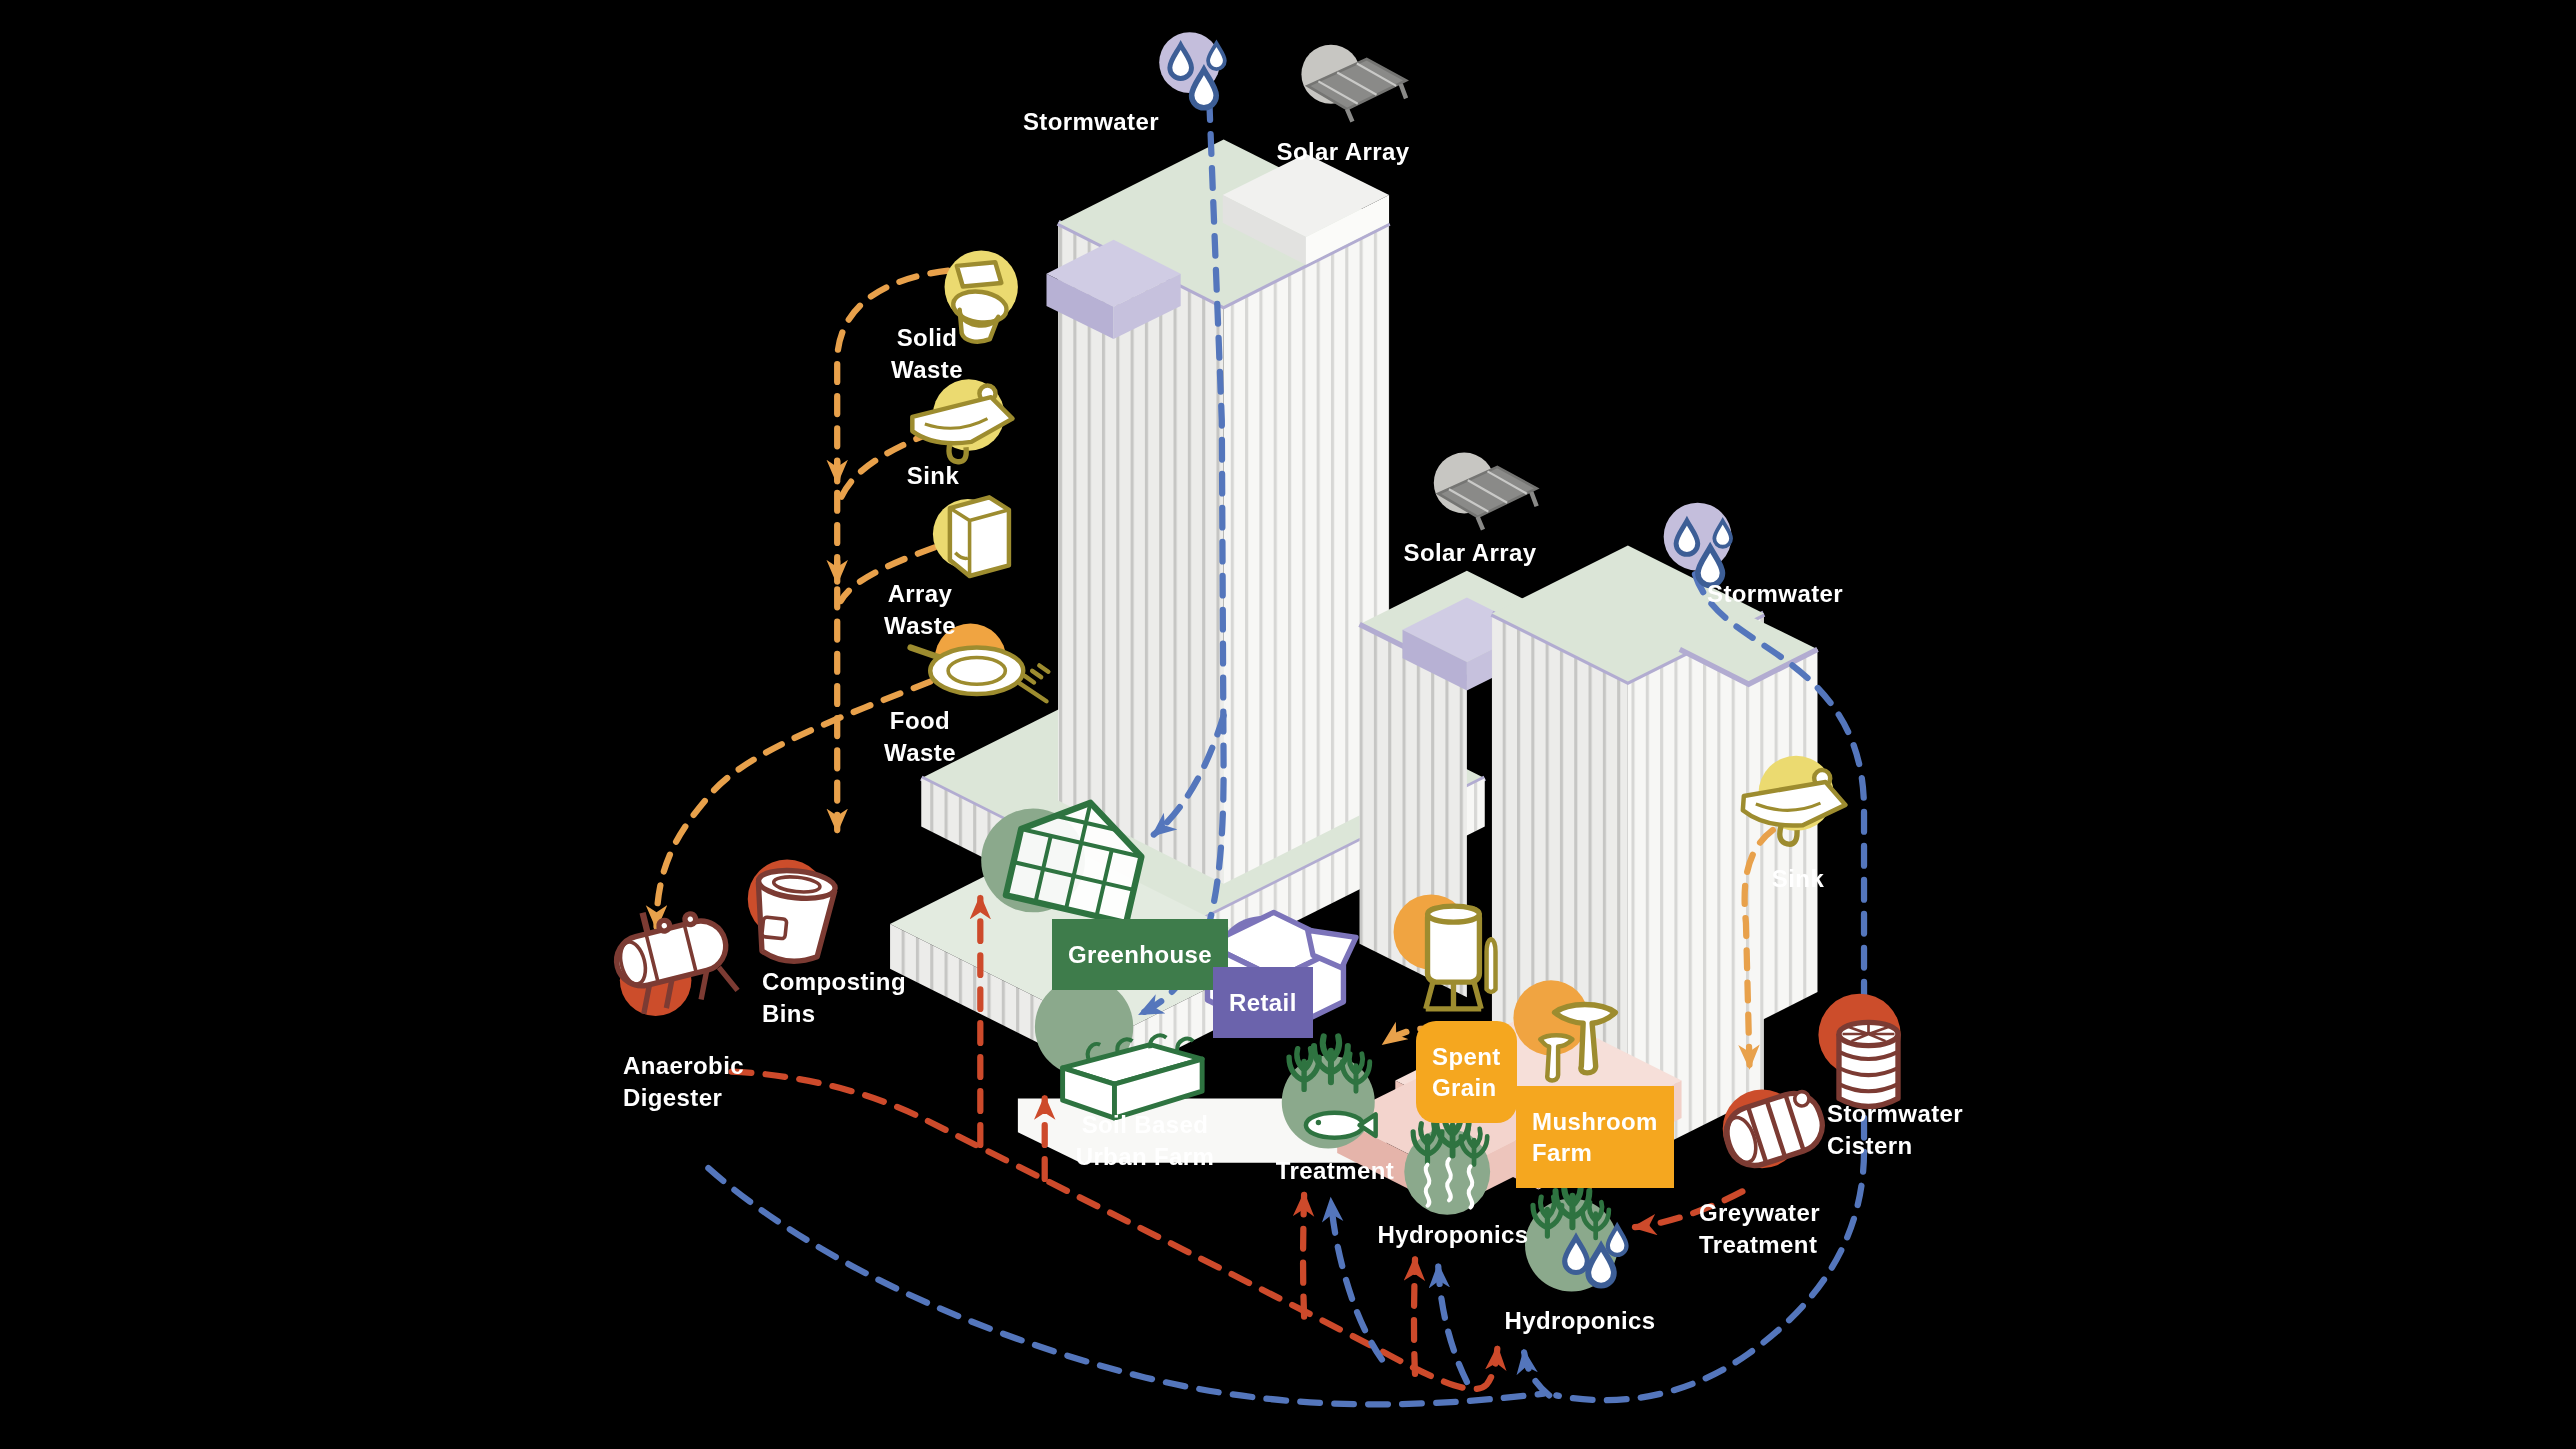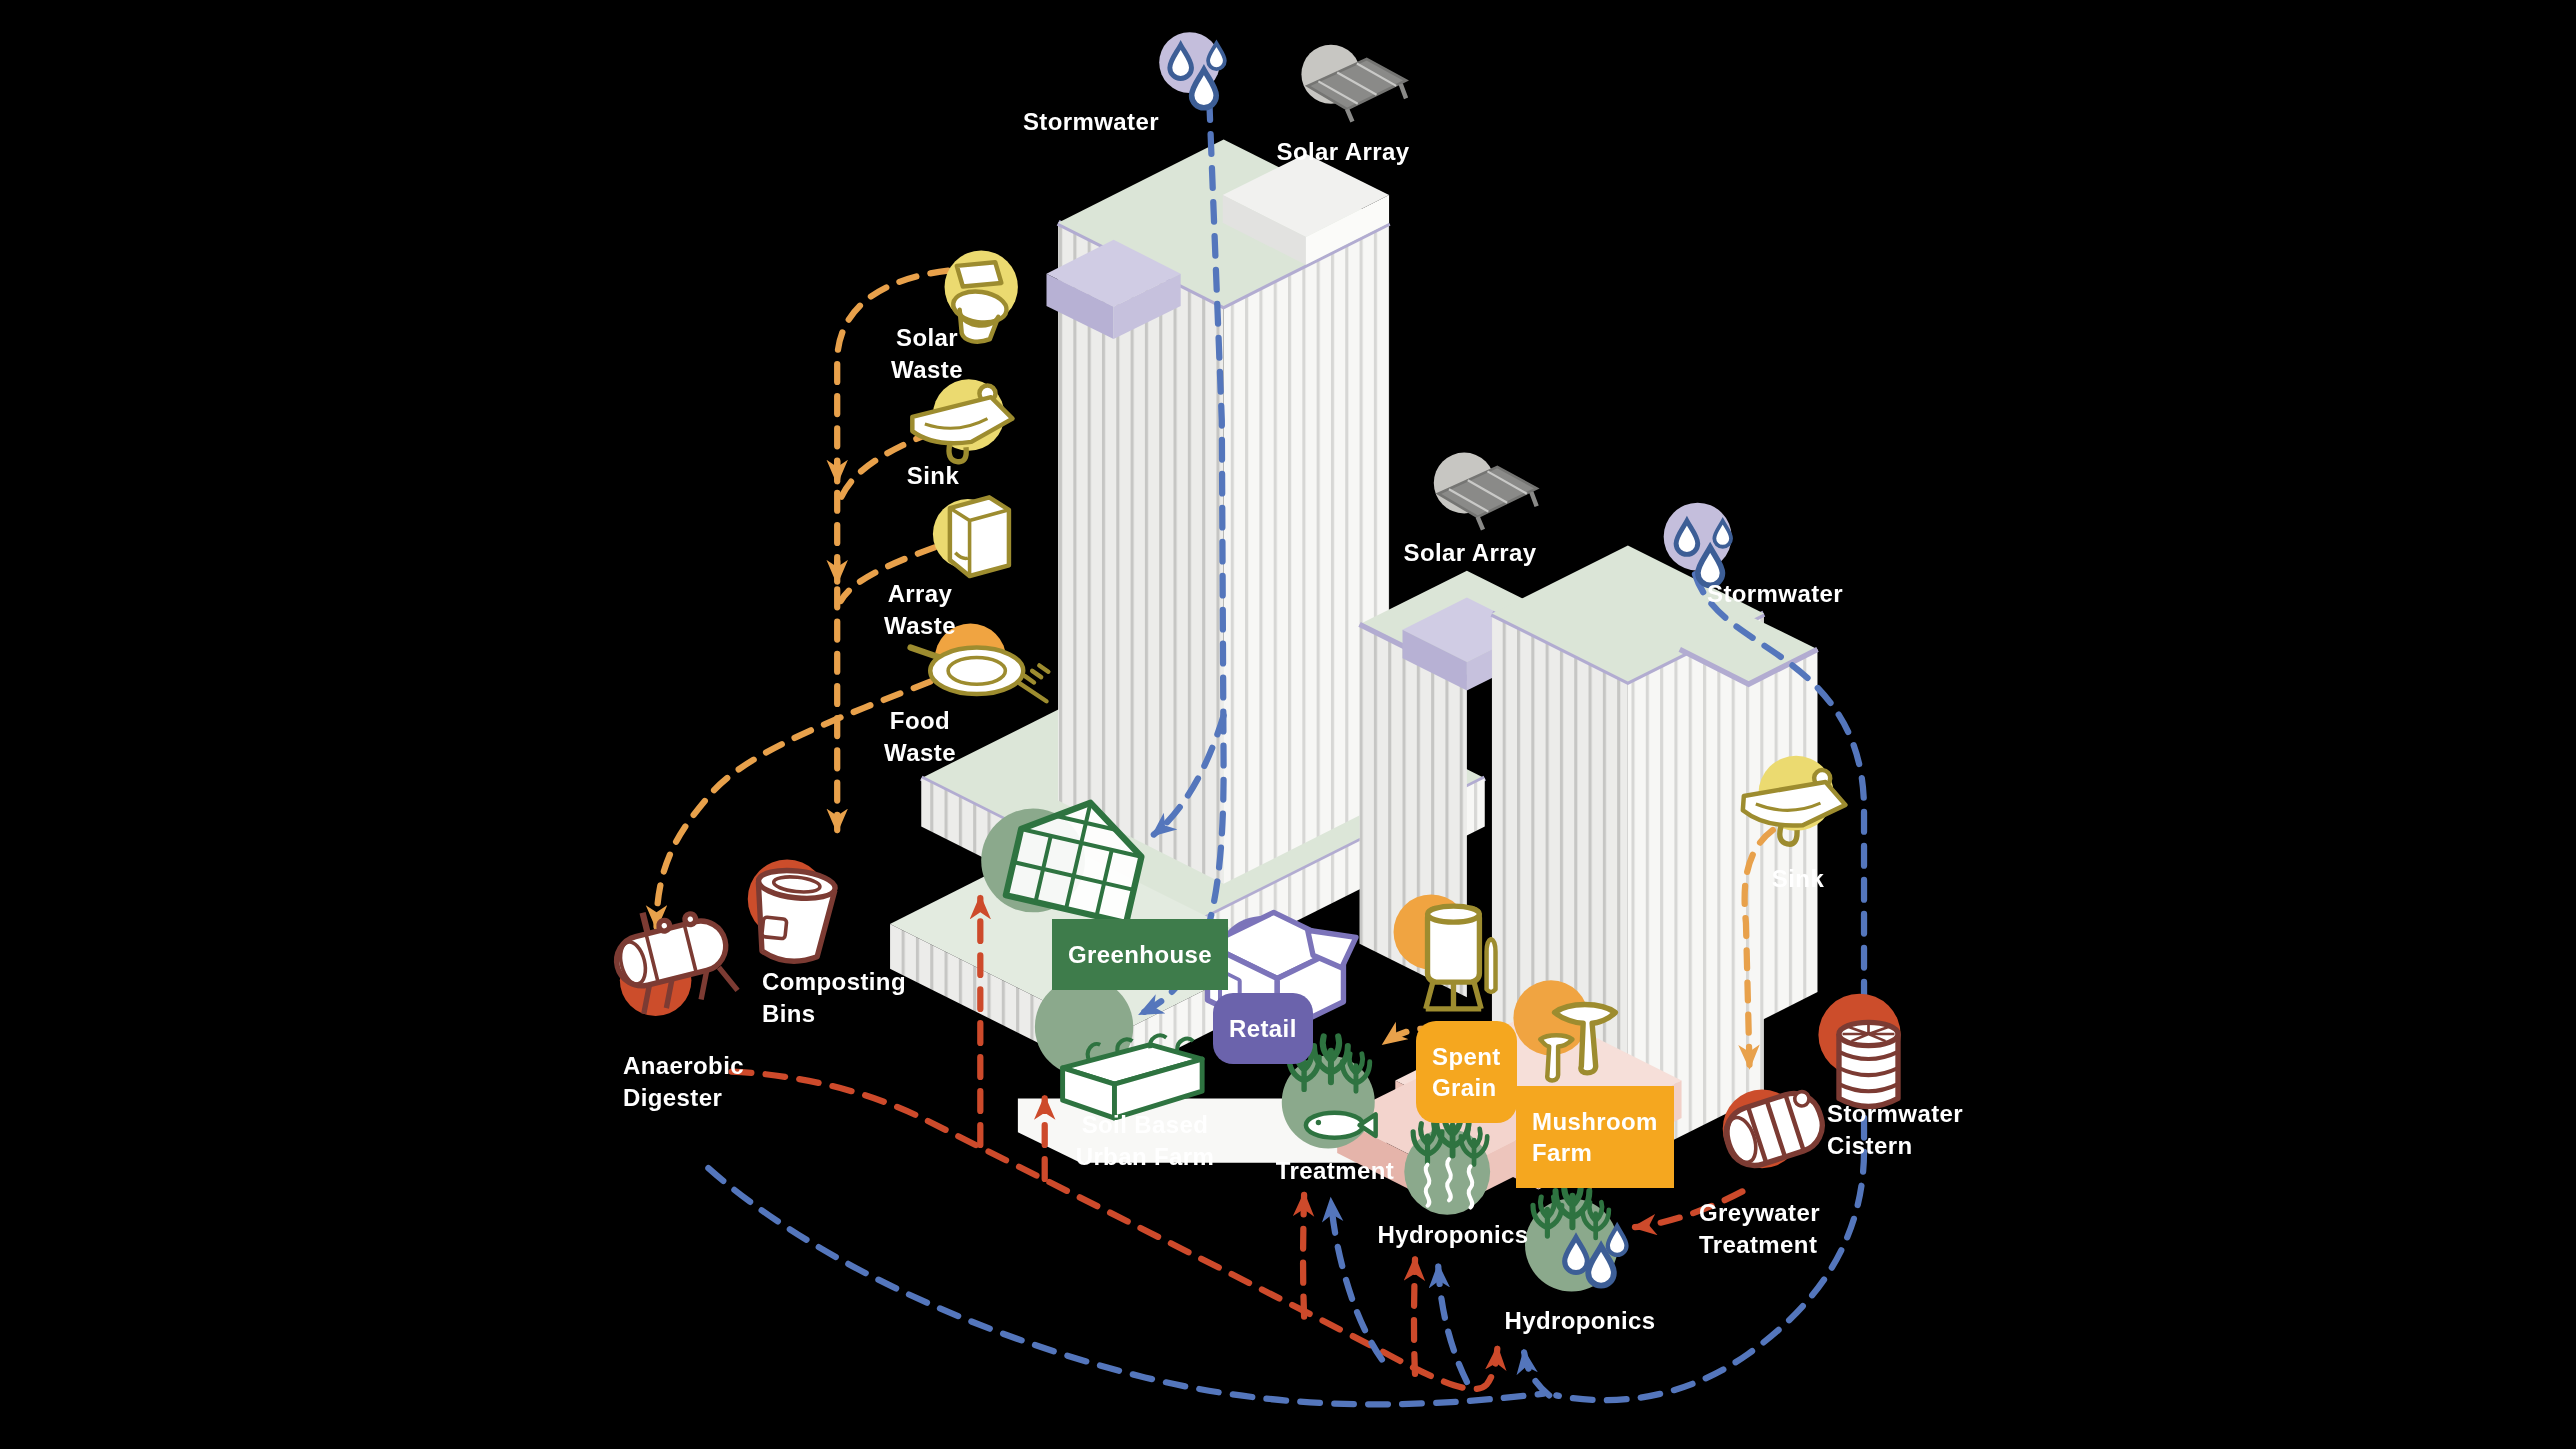--- a/index.html
+++ b/index.html
@@ -338,21 +338,21 @@
     <g transform="translate(1608,522)">
       <polygon points="0,30 66,0 110,24 44,56" fill="#8A8A88" stroke="#757573" stroke-width="3"></polygon>
       <path d="M33,15 L77,40 M12,25 L56,50 M55,5 L99,30" stroke="#C9C9C7" stroke-width="2.5" fill="none"></path>
       <path d="M44,56 L50,70 M104,28 L110,44" stroke="#8A8A88" stroke-width="5"></path>
     </g>
   </g>
 </svg>
 
 <div class="label right" style="left:1159px;top:106px;">Stormwater</div>
 <div class="label center" style="left:1343px;top:136px;">Solar Array</div>
-<div class="label center" style="left:927px;top:322px;">Solar
+<div class="label center" style="left:927px;top:322px;">Solid
 Waste</div>
 <div class="label center" style="left:933px;top:460px;">Sink</div>
 <div class="label center" style="left:920px;top:578px;">Array
 Waste</div>
 <div class="label center" style="left:920px;top:705px;">Food
 Waste</div>
 <div class="label" style="left:762px;top:966px;">Composting
 Bins</div>
 <div class="label" style="left:623px;top:1043px;margin-top:7px;">Anaerobic
 Digester</div>
@@ -363,20 +363,20 @@
 <div class="label center" style="left:1580px;top:1305px;">Hydroponics</div>
 <div class="label" style="left:1689px;top:1197px;margin-left:10px;">Greywater
 Treatment</div>
 <div class="label" style="left:1827px;top:1098px;">Stormwater
 Cistern</div>
 <div class="label center" style="left:1798px;top:863px;">Sink</div>
 <div class="label" style="left:1707px;top:578px;">Stormwater</div>
 <div class="label center" style="left:1470px;top:537px;">Solar Array</div>
 
 <div class="badge green" style="left:1052px;top:919px;">Greenhouse</div>
-<div class="badge purple" style="left:1213px;top:993px;border-radius:20px;">Retail</div>
+<div class="badge purple" style="left:1213px;top:967px;">Retail</div>
 <div class="badge orange" style="left:1416px;top:1021px;border-radius:20px;">Spent
 Grain</div>
 <div class="badge orange" style="left:1516px;top:1086px;">Mushroom
 Farm</div>
 
 </div>
 
 
 </body></html>

